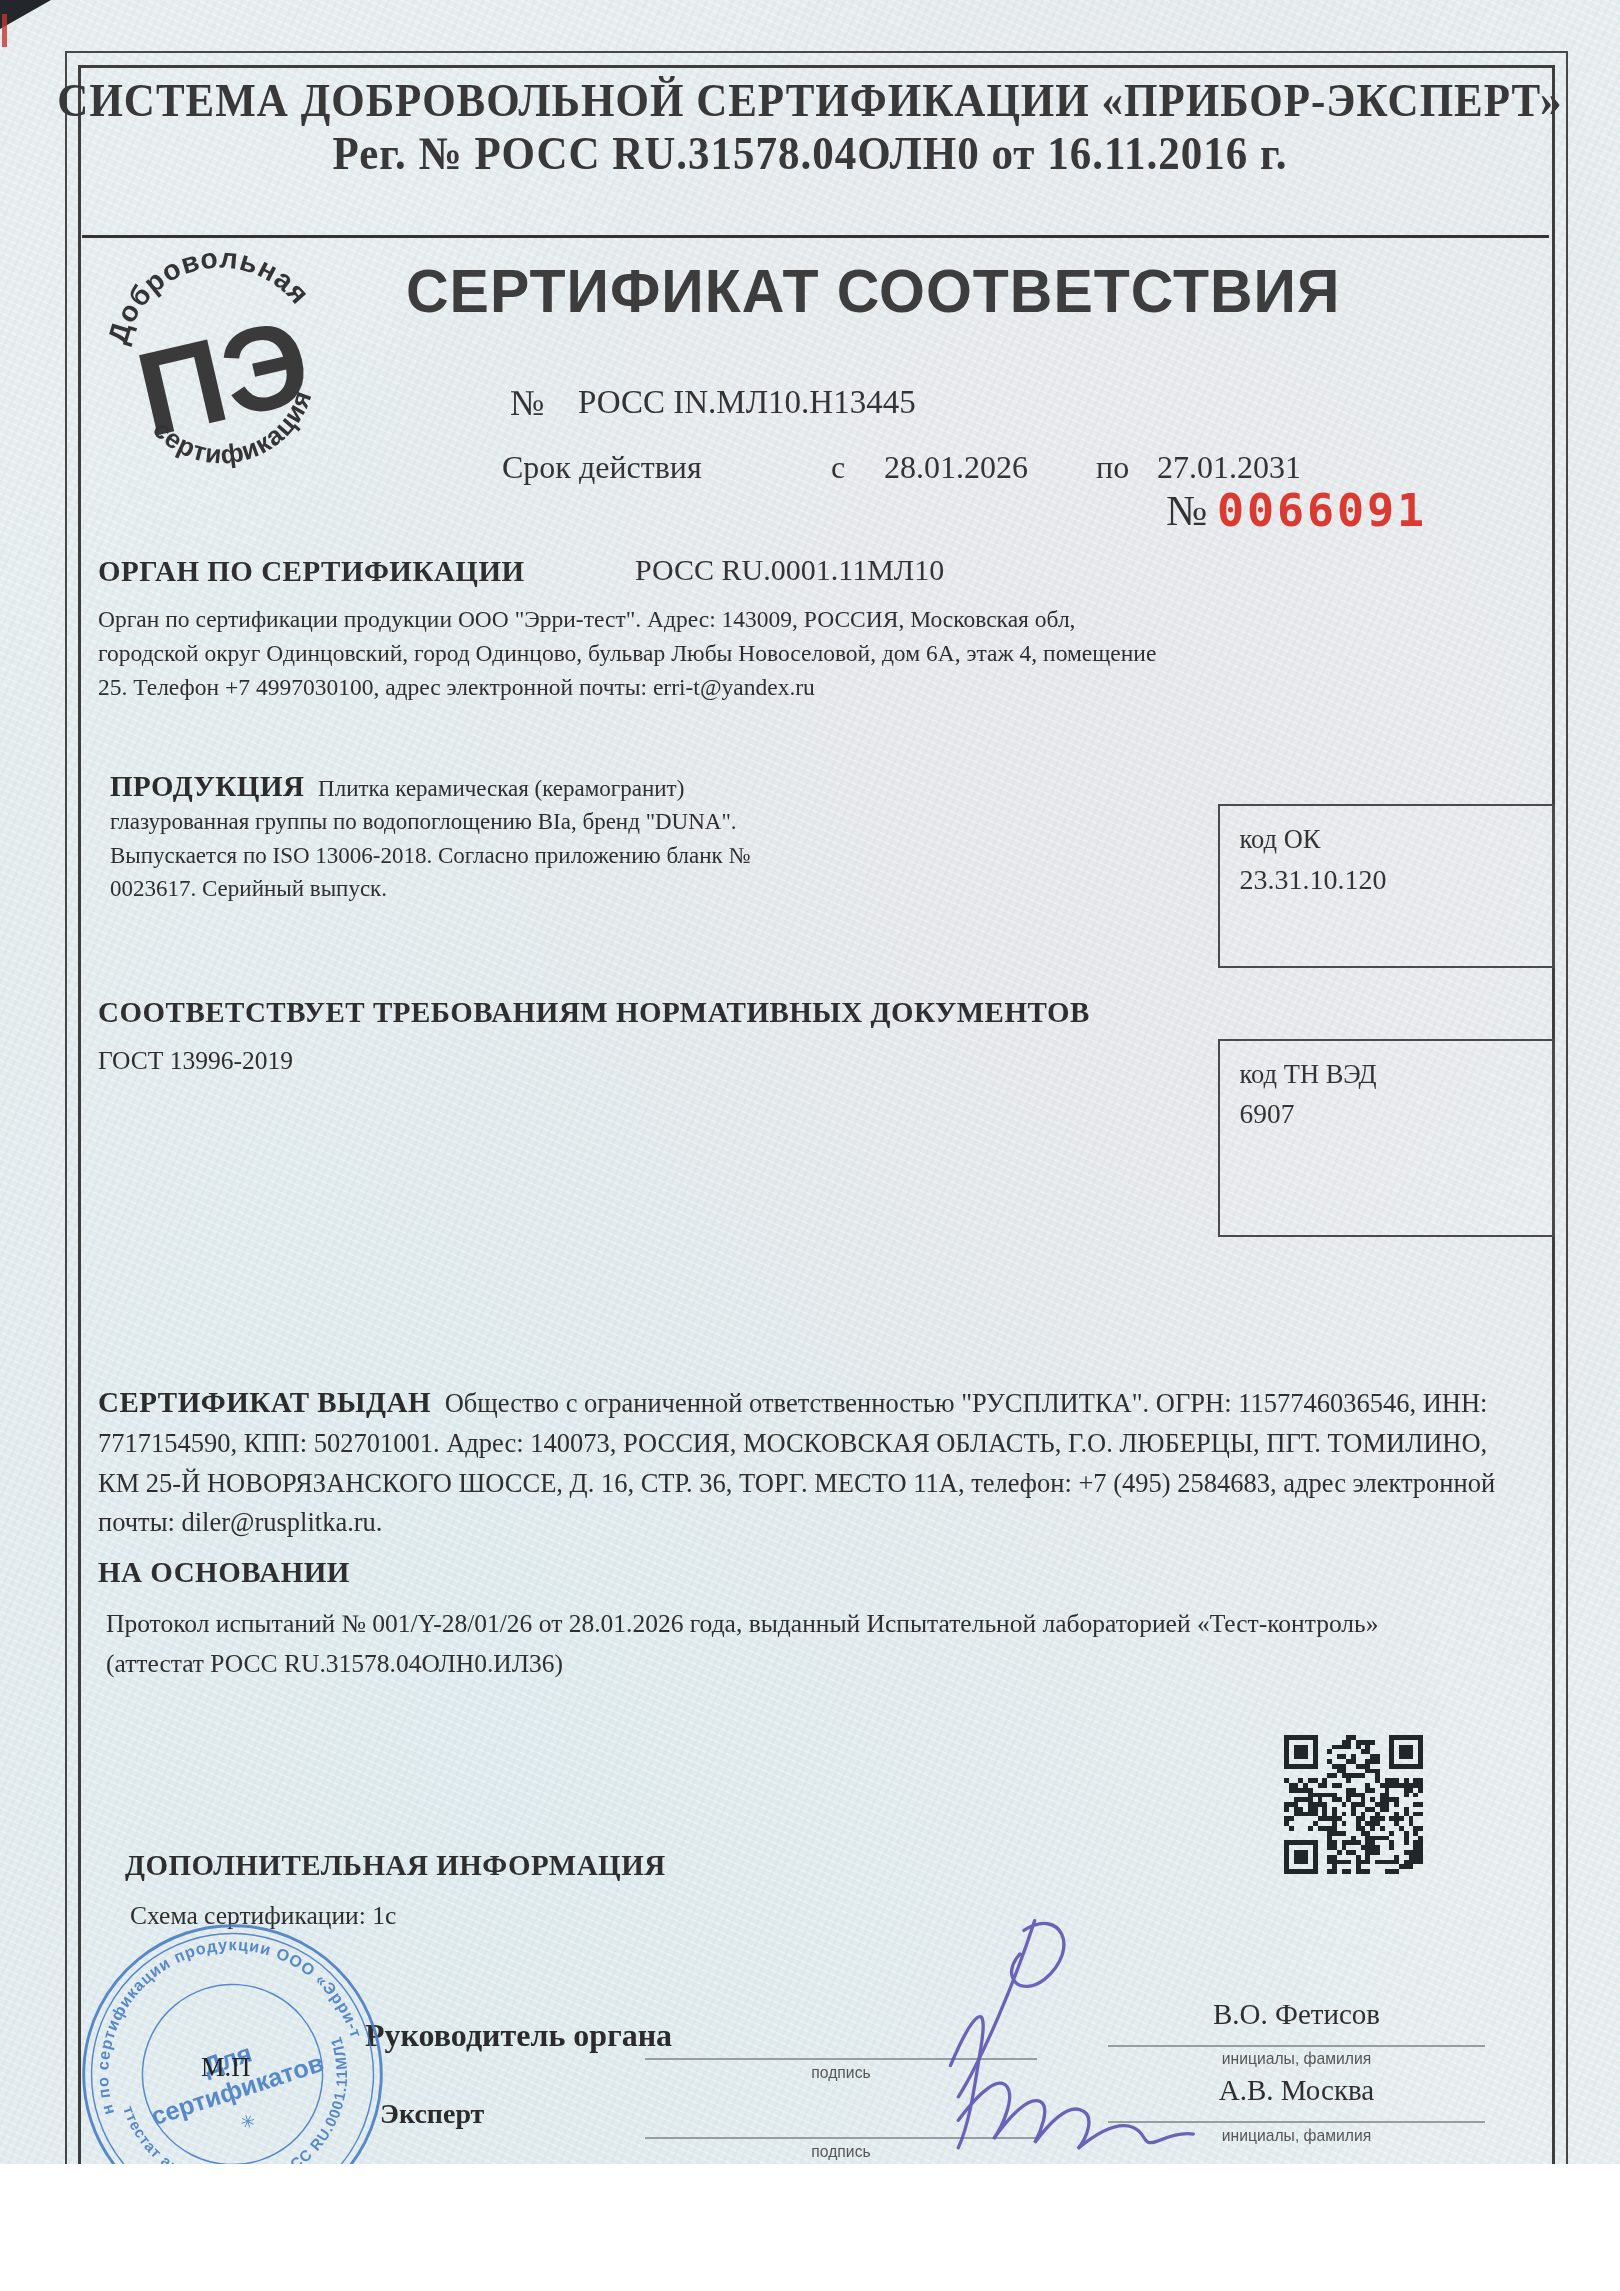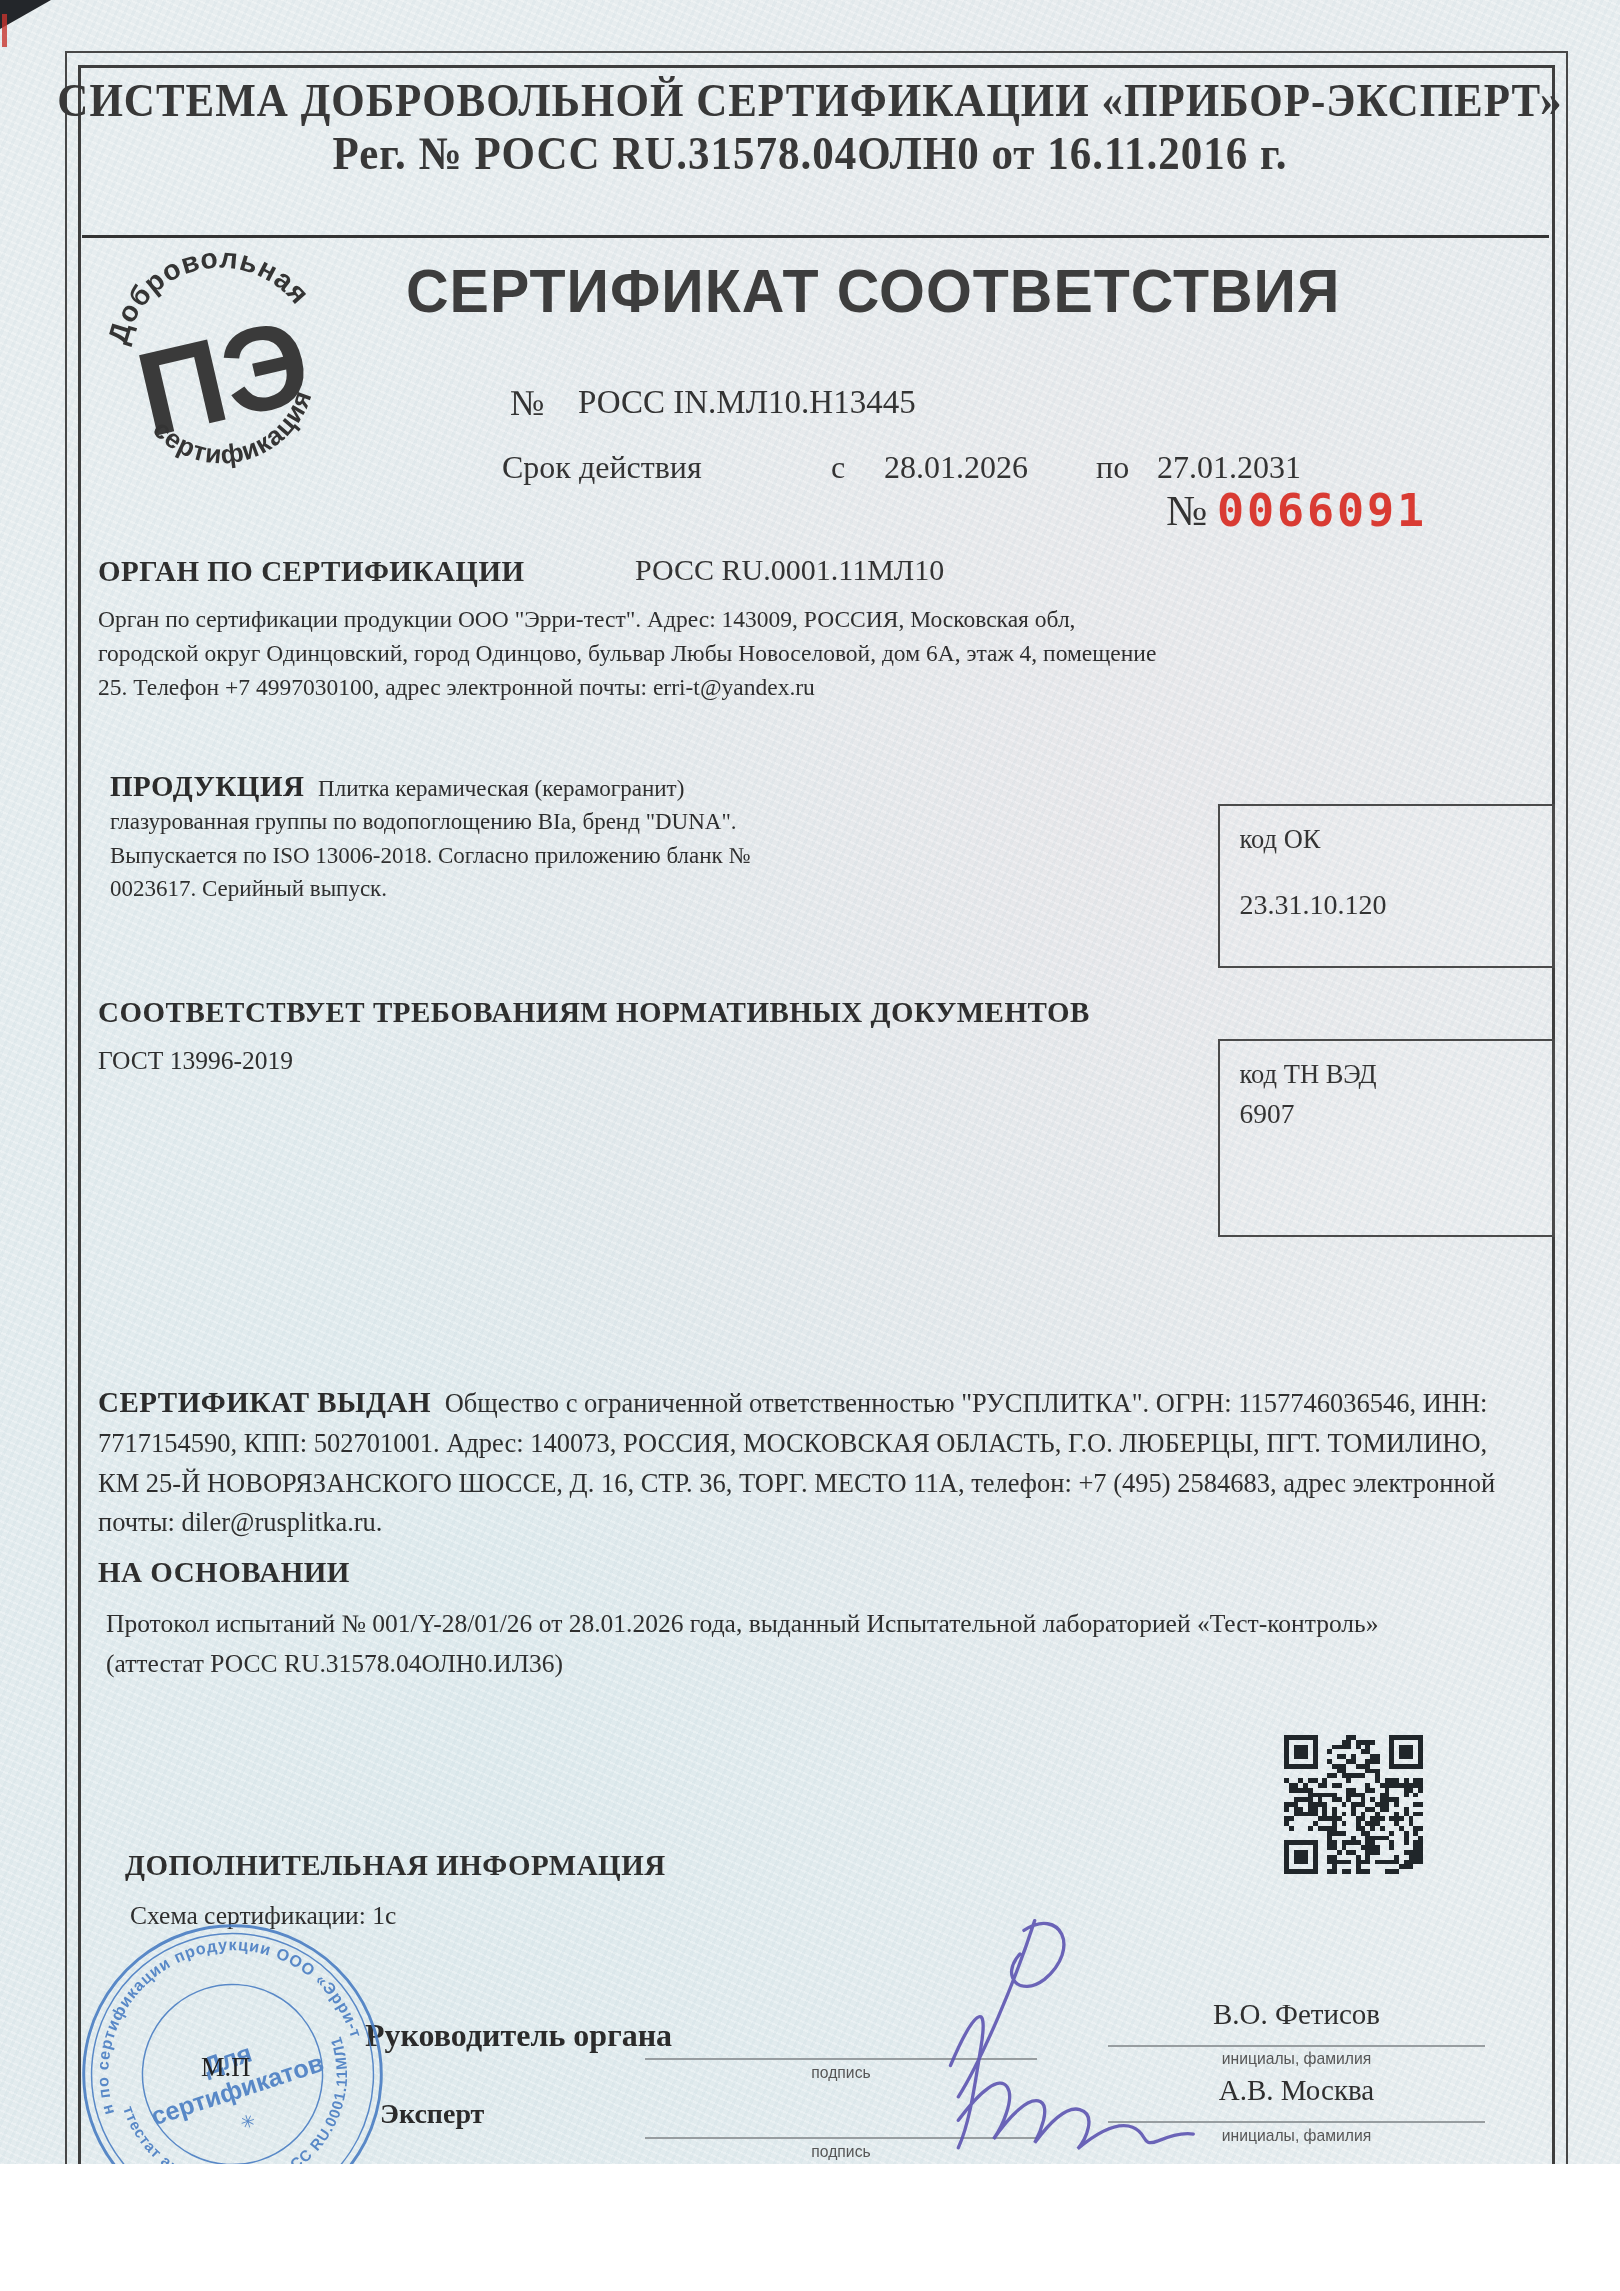--- a/index.html
+++ b/index.html
@@ -82,21 +82,21 @@
 
   <div class="abs sec-label" style="left:98px;top:555px;">ОРГАН ПО СЕРТИФИКАЦИИ</div>
   <div class="abs sec-code" style="left:635px;top:553px;">РОСС RU.0001.11МЛ10</div>
   <div class="abs body-text" style="left:98px;top:602px;width:1078px;">Орган по сертификации продукции ООО "Эрри-тест". Адрес: 143009, РОССИЯ, Московская обл, городской округ Одинцовский, город Одинцово, бульвар Любы Новоселовой, дом 6А, этаж 4, помещение 25. Телефон +7 4997030100, адрес электронной почты: erri-t@yandex.ru</div>
 
   <div class="abs" style="left:110px;top:770px;width:692px;">
     <span class="inline-label">ПРОДУКЦИЯ</span><span class="body-text" style="font-size:23px;">Плитка керамическая (керамогранит) глазурованная группы по водопоглощению BIa, бренд "DUNA". Выпускается по ISO 13006-2018. Согласно приложению бланк № 0023617.  Серийный выпуск.</span>
   </div>
   <div class="abs code-box" style="left:1218px;top:804px;width:294px;height:133px;">
     <div>код ОК</div>
-    <div style="font-size:28px;margin-top:25px;">23.31.10.120</div>
+    <div style="font-size:28px;">23.31.10.120</div>
   </div>
 
   <div class="abs sec-label" style="left:98px;top:996px;">СООТВЕТСТВУЕТ ТРЕБОВАНИЯМ НОРМАТИВНЫХ ДОКУМЕНТОВ</div>
   <div class="abs body-text" style="left:98px;top:1043px;font-size:25.5px;">ГОСТ 13996-2019</div>
   <div class="abs code-box" style="left:1218px;top:1039px;width:294px;height:167px;">
     <div>код ТН ВЭД</div>
     <div style="font-size:27.4px;">6907</div>
   </div>
 
 

